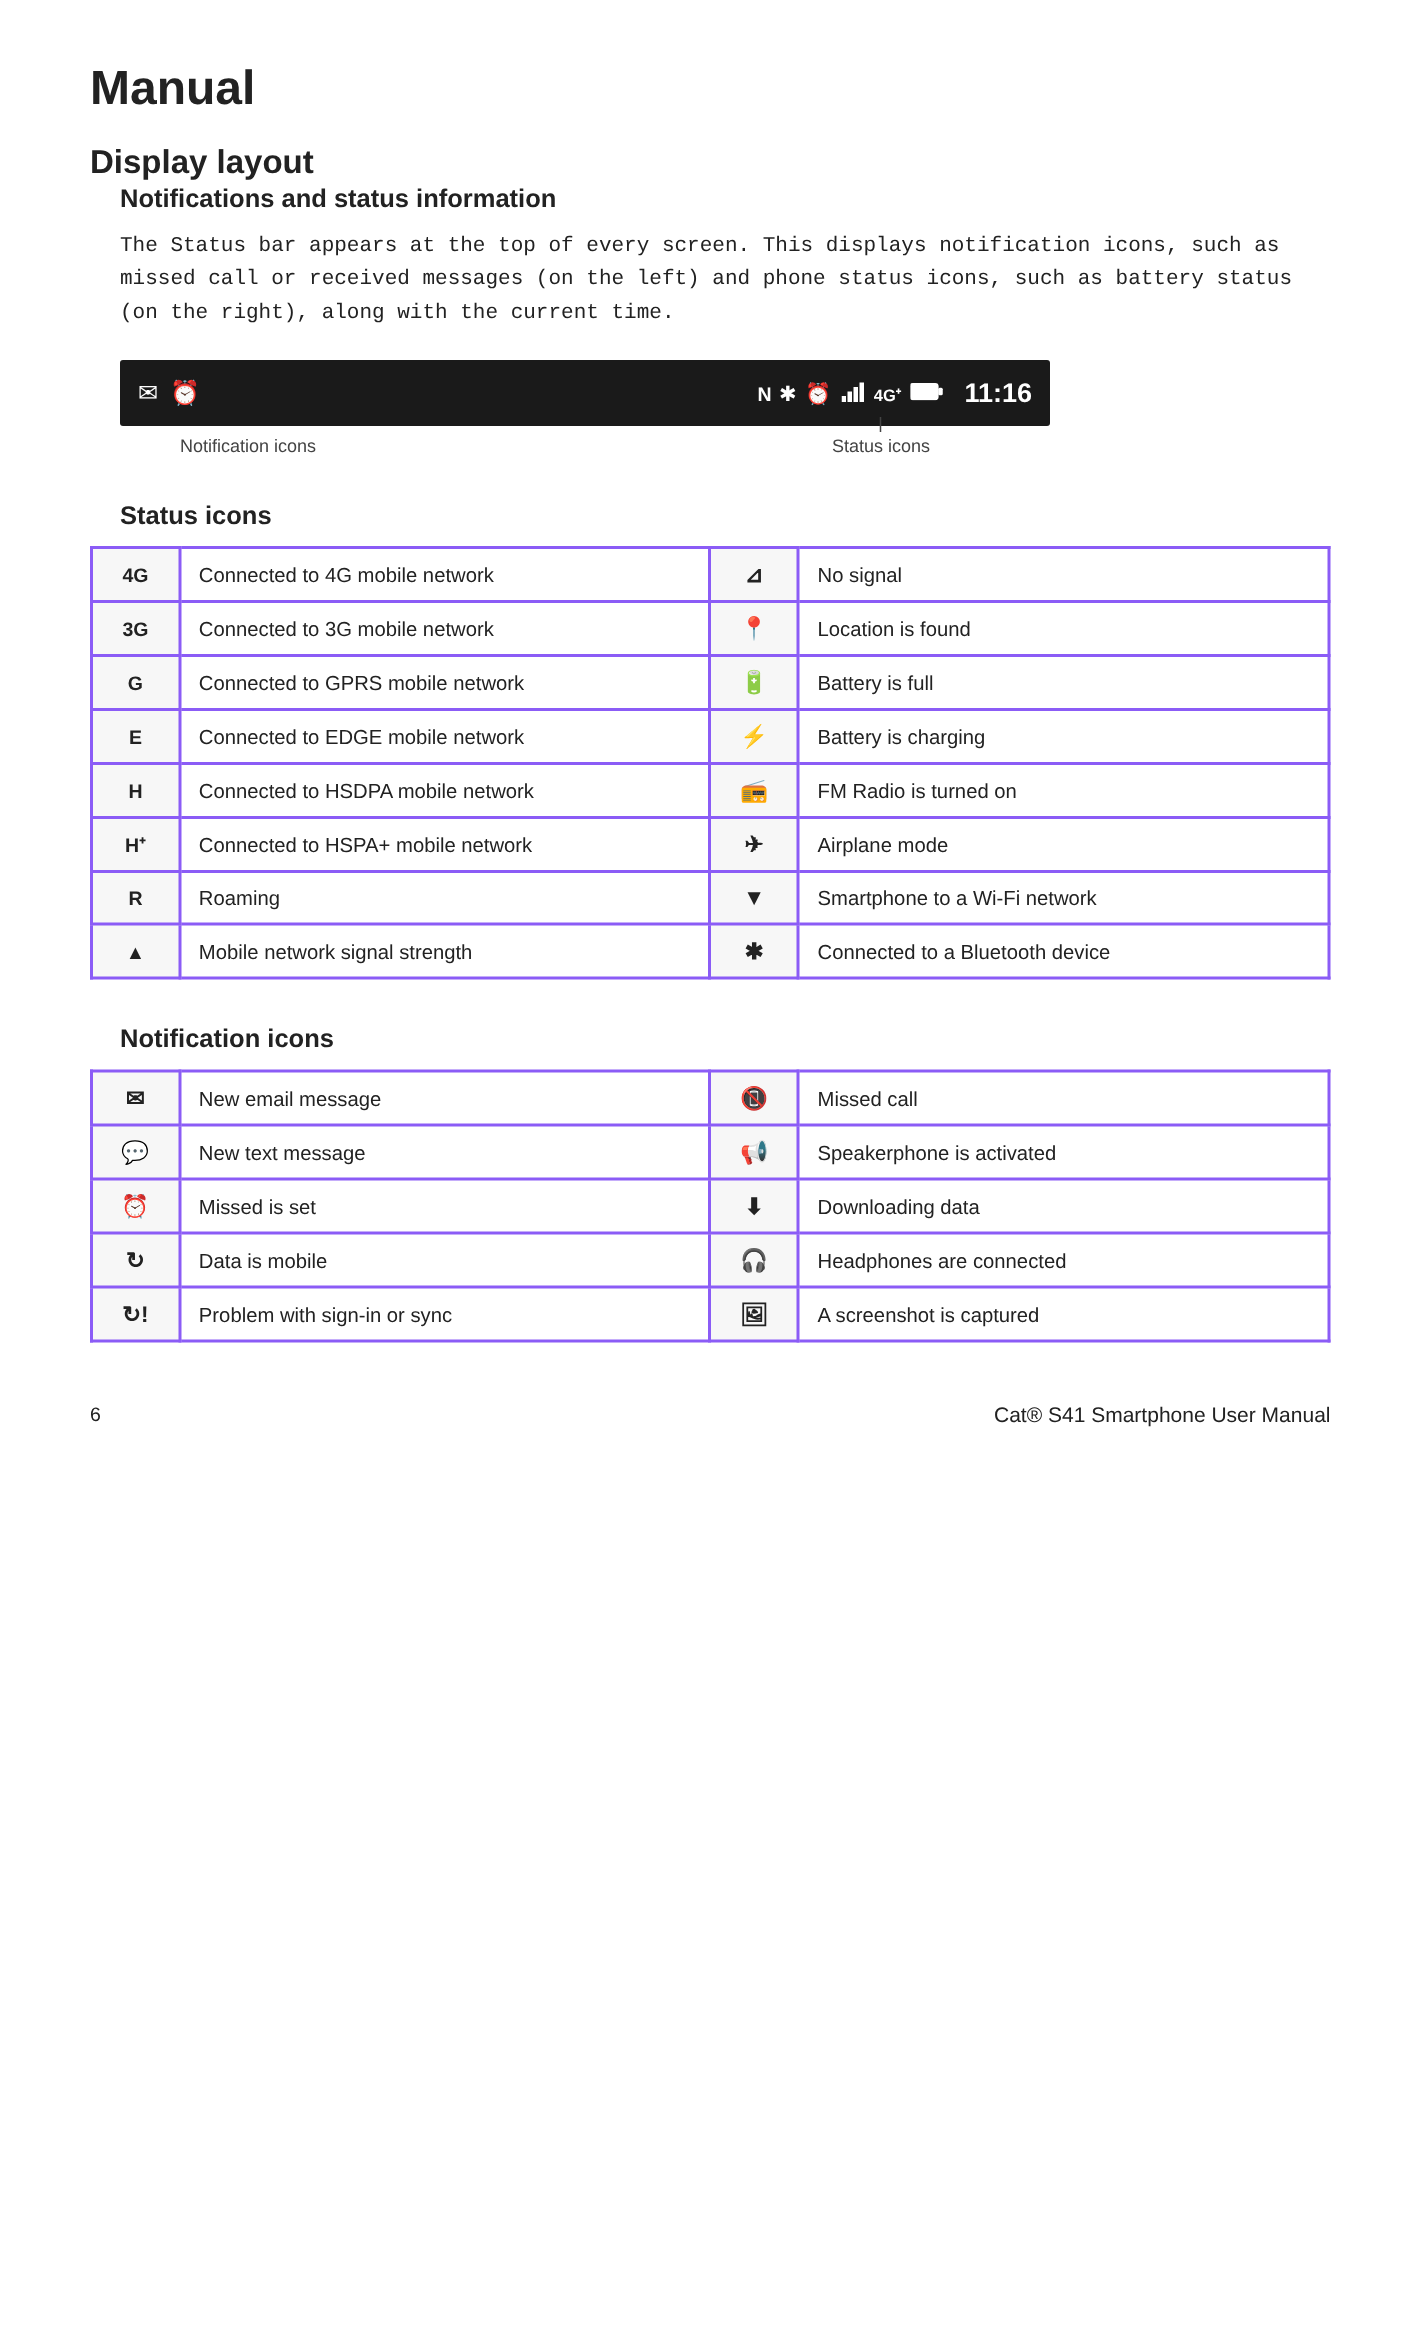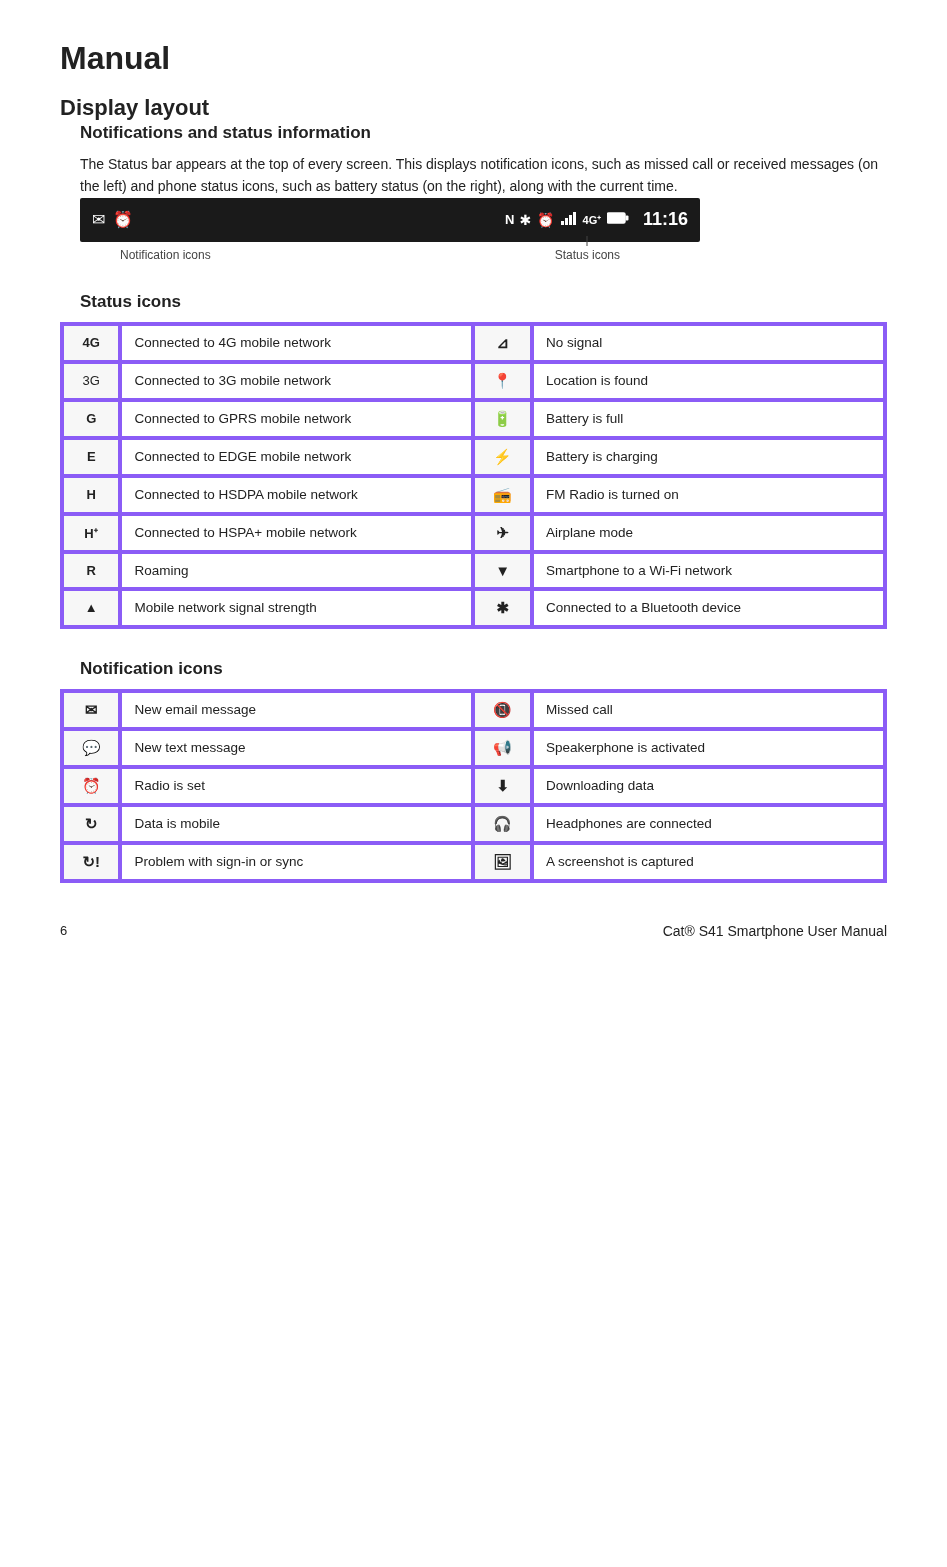--- a/index.html
+++ b/index.html
@@ -25,21 +25,23 @@
     h3.subsection-title {
       font-size: 17px;
       font-weight: bold;
       margin-bottom: 10px;
       margin-left: 20px;
     }
     .intro-text {
       font-size: 14px;
       line-height: 1.6;
       margin-left: 20px;
+      margin-bottom: 20px;
       max-width: 820px;
+      font-family: Liberation Mono, monospace;
     }
     
     .status-bar-container {
       margin-left: 20px;
       margin-bottom: 10px;
       display: flex;
       flex-direction: column;
       align-items: flex-start;
     }
     .status-bar-demo {
@@ -96,21 +98,21 @@
       background: #444;
     }
     
     .icon-table {
       width: 100%;
       border-collapse: collapse;
       margin-bottom: 30px;
       margin-left: 0;
     }
     .icon-table td {
-      border: 4px solid #8b5cf6;
+      border: 2px solid #8b5cf6;
       padding: 8px 12px;
       font-size: 13.5px;
       vertical-align: middle;
     }
     .icon-table td.icon-cell {
       width: 48px;
       text-align: center;
       font-size: 15px;
       font-weight: bold;
       background: #f7f7f7;
@@ -190,21 +192,21 @@
 
 <table class="icon-table" id="status-icons-table">
   <tbody id="status-icons-tbody">
       <tr>
       <td class="icon-cell" style="font-size:13px;font-weight:bold;">4G</td>
       <td class="desc-cell">Connected to 4G mobile network</td>
       <td class="icon-cell">⊿</td>
       <td class="desc-cell">No signal</td>
     </tr>
       <tr>
-      <td class="icon-cell" style="font-size:13px;font-weight:normal;">3G</td>
+      <td class="icon-cell" style="font-size:13px;font-weight:bold;">3G</td>
       <td class="desc-cell">Connected to 3G mobile network</td>
       <td class="icon-cell">📍</td>
       <td class="desc-cell">Location is found</td>
     </tr>
       <tr>
       <td class="icon-cell" style="font-size:13px;font-weight:bold;">G</td>
       <td class="desc-cell">Connected to GPRS mobile network</td>
       <td class="icon-cell">🔋</td>
       <td class="desc-cell">Battery is full</td>
     </tr>
@@ -252,21 +254,21 @@
       <td class="desc-cell">Missed call</td>
     </tr>
       <tr>
       <td class="icon-cell">💬</td>
       <td class="desc-cell">New text message</td>
       <td class="icon-cell">📢</td>
       <td class="desc-cell">Speakerphone is activated</td>
     </tr>
       <tr>
       <td class="icon-cell">⏰</td>
-      <td class="desc-cell">Radio is set</td>
+      <td class="desc-cell">Missed is set</td>
       <td class="icon-cell">⬇</td>
       <td class="desc-cell">Downloading data</td>
     </tr>
       <tr>
       <td class="icon-cell">↻</td>
       <td class="desc-cell">Data is mobile</td>
       <td class="icon-cell">🎧</td>
       <td class="desc-cell">Headphones are connected</td>
     </tr>
       <tr>

